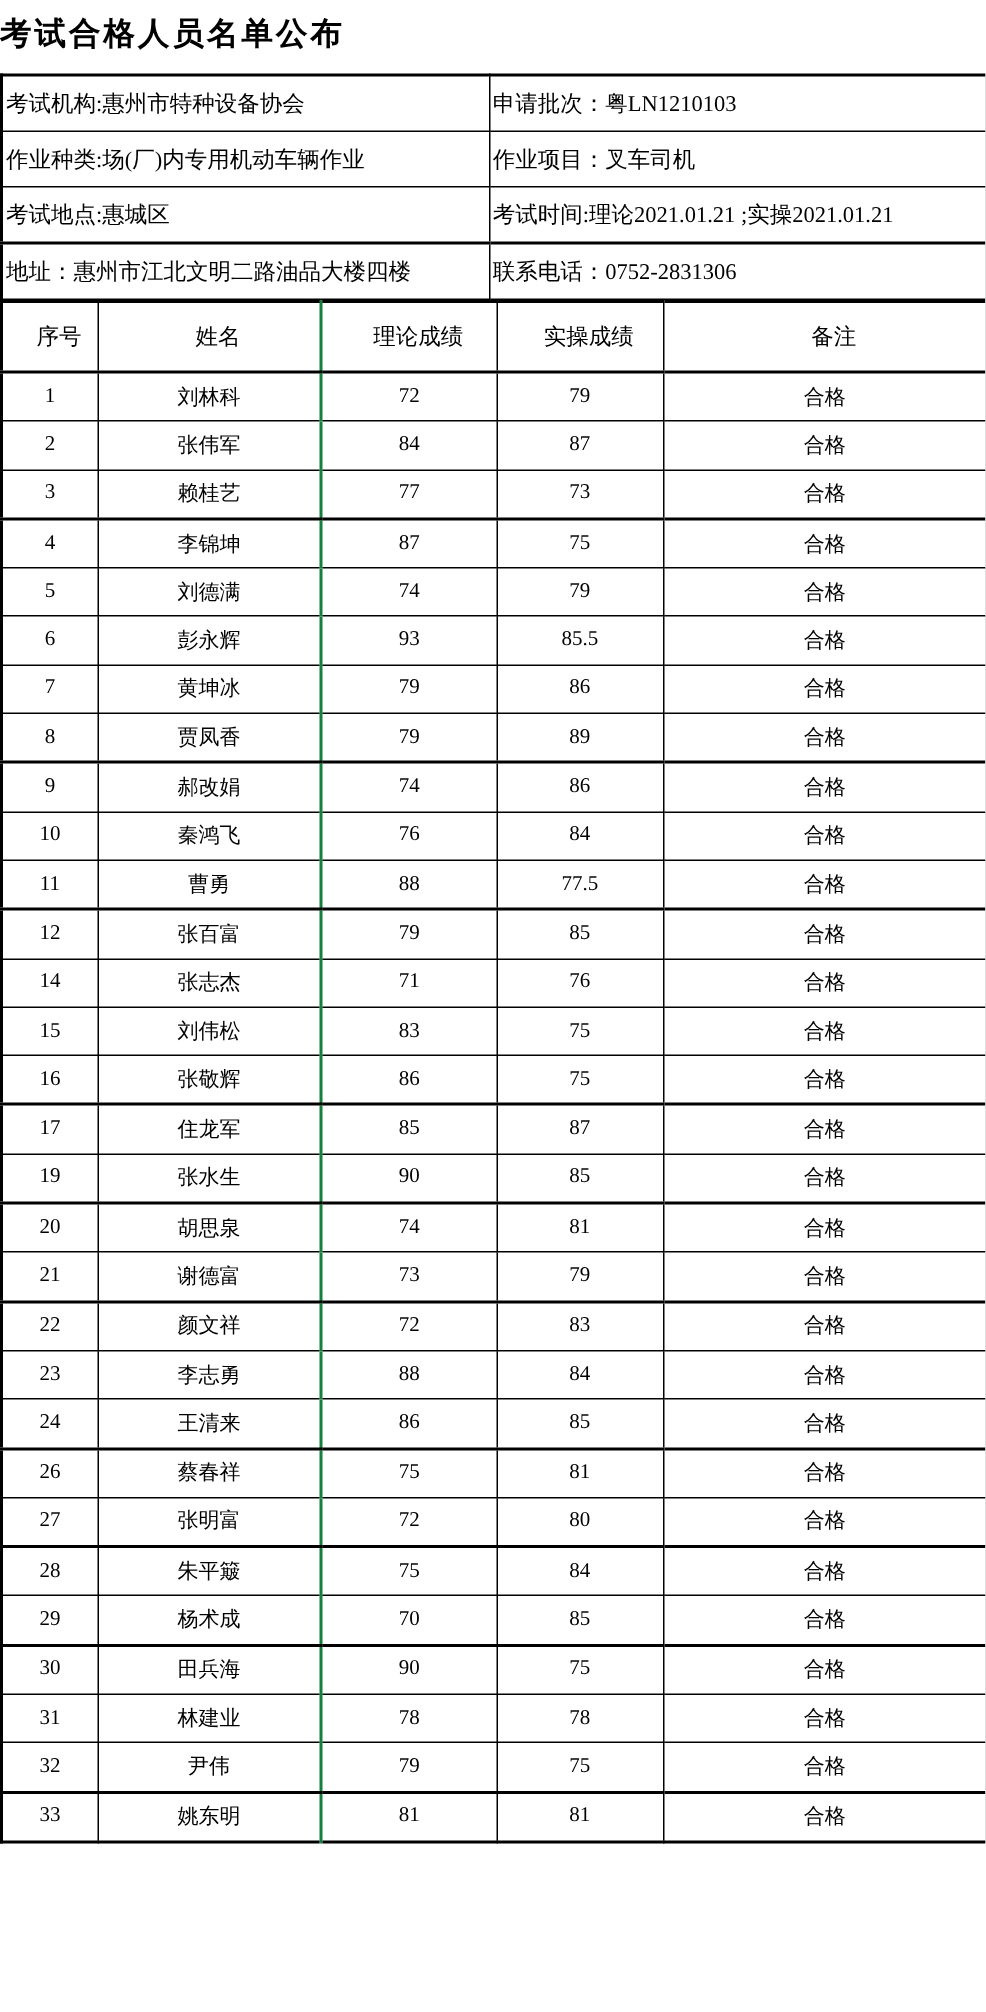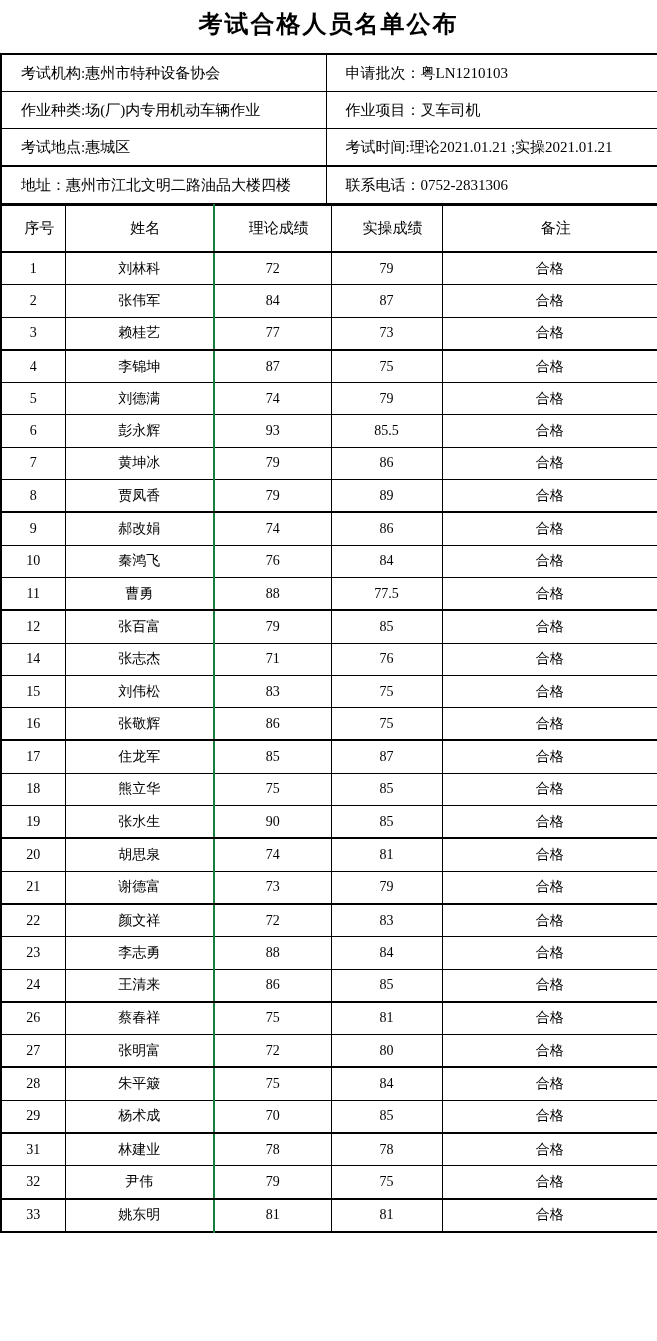--- a/index.html
+++ b/index.html
@@ -11,42 +11,41 @@
   }
   .page {
     width: 657px;
     height: 1341px;
     background: #ffffff;
     overflow: hidden;
     box-sizing: border-box;
   }
   .title {
     font-family: "Liberation Sans", sans-serif;
-    font-size: 24px;
+    font-size: 21px;
     font-weight: bold;
-    text-align: center;
     margin: 8px 0 0 0;
     letter-spacing: 2px;
   }
   table {
     border-collapse: collapse;
     width: 657px;
     table-layout: fixed;
     box-sizing: border-box;
   }
   
   .info-table {
     margin-top: 13px;
     border: 2px solid #000;
     border-bottom: none;
   }
   .info-table td {
     border: 1px solid #000;
     height: 36px;
-    padding: 0 4px 0 19px;
+    padding: 0 4px 0 2px;
     font-size: 15px;
     vertical-align: middle;
     overflow: hidden;
     white-space: nowrap;
     margin-left: 27px;
   }
   .info-table tr:nth-child(3) td {
     border-bottom: 2px solid #000;
   }
   
@@ -238,27 +237,20 @@
           <td>75</td>
           <td>合格</td>
         </tr>
         <tr>
           <td>17</td>
           <td>住龙军</td>
           <td>85</td>
           <td>87</td>
           <td>合格</td>
         </tr>
-        <tr>
-          <td>18</td>
-          <td>熊立华</td>
-          <td>75</td>
-          <td>85</td>
-          <td>合格</td>
-        </tr>
         <tr class="thick">
           <td>19</td>
           <td>张水生</td>
           <td>90</td>
           <td>85</td>
           <td>合格</td>
         </tr>
         <tr>
           <td>20</td>
           <td>胡思泉</td>
@@ -316,20 +308,27 @@
           <td>合格</td>
         </tr>
         <tr class="thick">
           <td>29</td>
           <td>杨术成</td>
           <td>70</td>
           <td>85</td>
           <td>合格</td>
         </tr>
         <tr>
+          <td>30</td>
+          <td>田兵海</td>
+          <td>90</td>
+          <td>75</td>
+          <td>合格</td>
+        </tr>
+        <tr>
           <td>31</td>
           <td>林建业</td>
           <td>78</td>
           <td>78</td>
           <td>合格</td>
         </tr>
         <tr class="thick">
           <td>32</td>
           <td>尹伟</td>
           <td>79</td>

